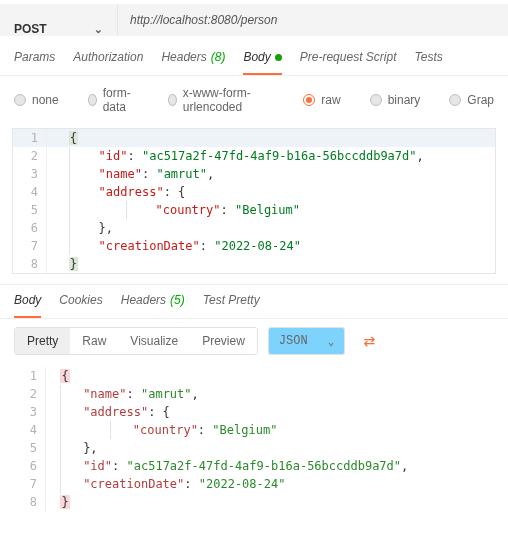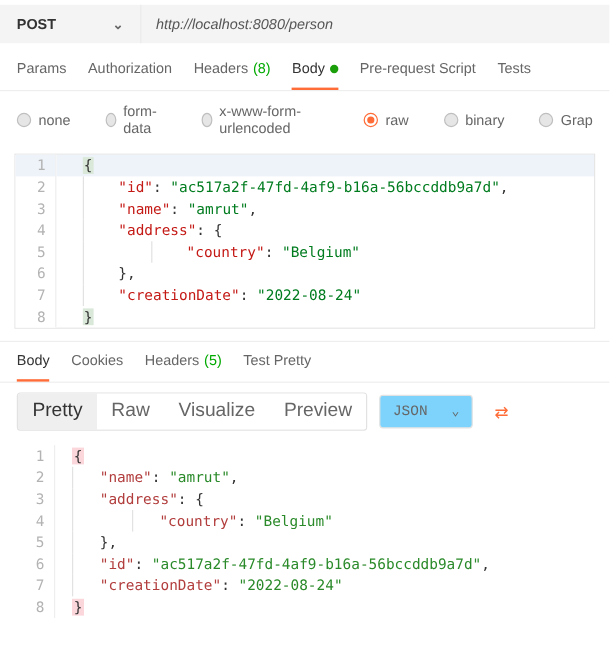--- a/index.html
+++ b/index.html
@@ -13,21 +13,21 @@
   }
   .top-row {
     display: flex;
     align-items: stretch;
     height: 36px;
     padding: 4px 0 0 0;
   }
   .method-select {
     width: 118px;
     display: flex;
-    align-items: center;
+    align-items: flex-end;
     justify-content: space-between;
     padding: 0 14px;
     background: #f4f4f4;
     color: #333;
     font-weight: 600;
     font-size: 12px;
     border-right: 1px solid #e6e6e6;
     cursor: pointer;
   }
   .chev { color:#666; font-size: 11px; }
@@ -47,20 +47,21 @@
     font-size: 12px;
     color: #666;
   }
   .tab {
     padding-bottom: 9px;
     border-bottom: 2px solid transparent;
     cursor: pointer;
     display:inline-flex;
     align-items:center;
     gap:4px;
+    font-style:italic;
   }
   .tab.active { border-bottom-color: #ff6c37; color:#333; }
   .count-green { color: #0a0; }
   .dot-green {
     width: 7px; height: 7px; border-radius: 50%;
     background: #1a9e0a; display:inline-block;
   }
   .sep { height: 1px; background: #eee; }
 
   .radio-row {
@@ -113,21 +114,21 @@
   }
   .resp-tabs .tab.active { border-bottom-color:#ff6c37; color:#333; font-weight:500;}
   .view-row {
     display:flex; gap:10px; align-items:center;
     padding:8px 14px;
   }
   .btn-group {
     display:flex; border:1px solid #e2e2e2; border-radius:3px; overflow:hidden;
   }
   .btn-group .btn {
-    padding:6px 12px; font-size:16px; color:#666; cursor:pointer; background:#fff;
+    padding:6px 12px; font-size:12px; color:#666; cursor:pointer; background:#fff;
   }
   .btn-group .btn.active { background:#efefef; color:#333;}
   .dd-btn {
     display:inline-flex; align-items:center; gap:20px;
     padding:6px 10px; border:1px solid #e2e2e2; border-radius:3px;
     color:#666; cursor:pointer; background:#7dd3fc;font-family:Liberation Mono, monospace;
   }
   .wrap-btn {
     width:28px; height:28px; display:inline-flex; align-items:center; justify-content:center;
     background:#fff; cursor:pointer;

